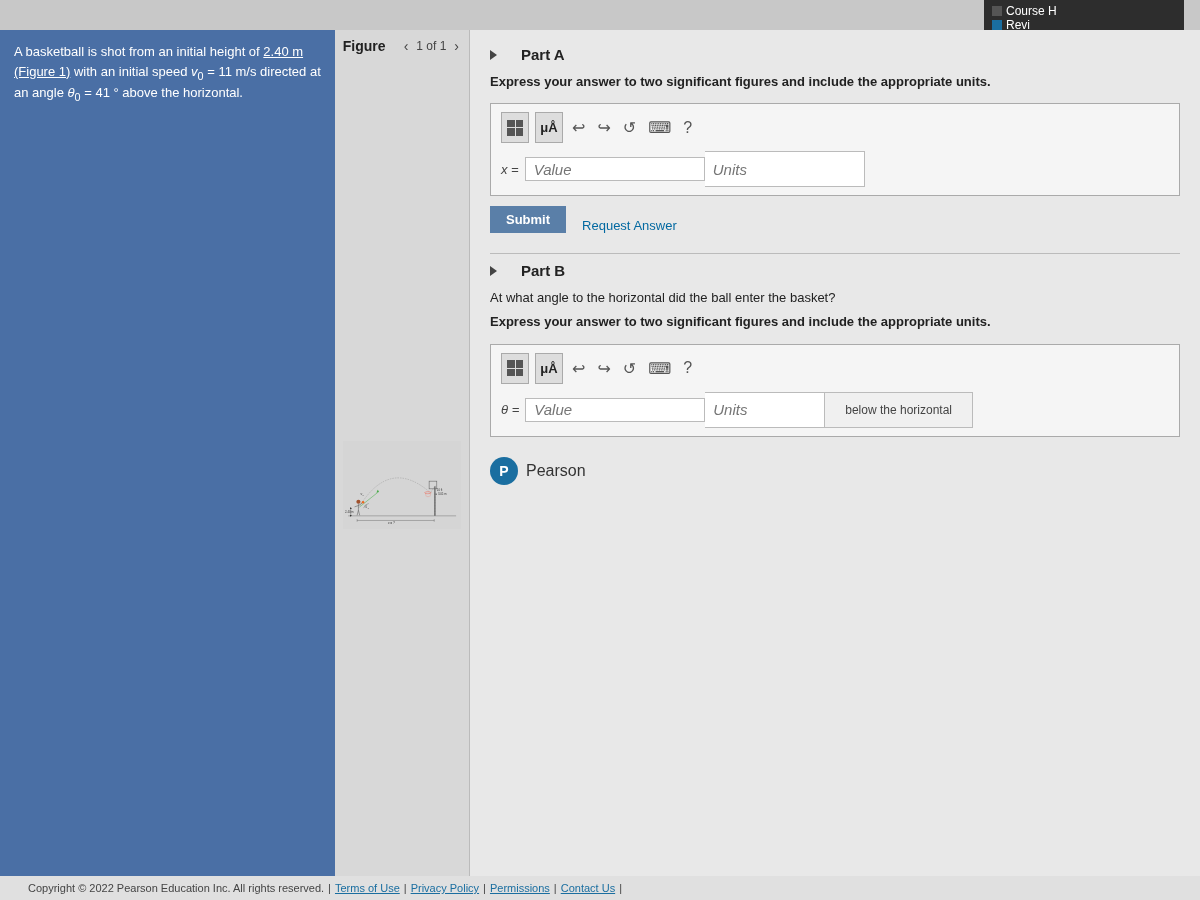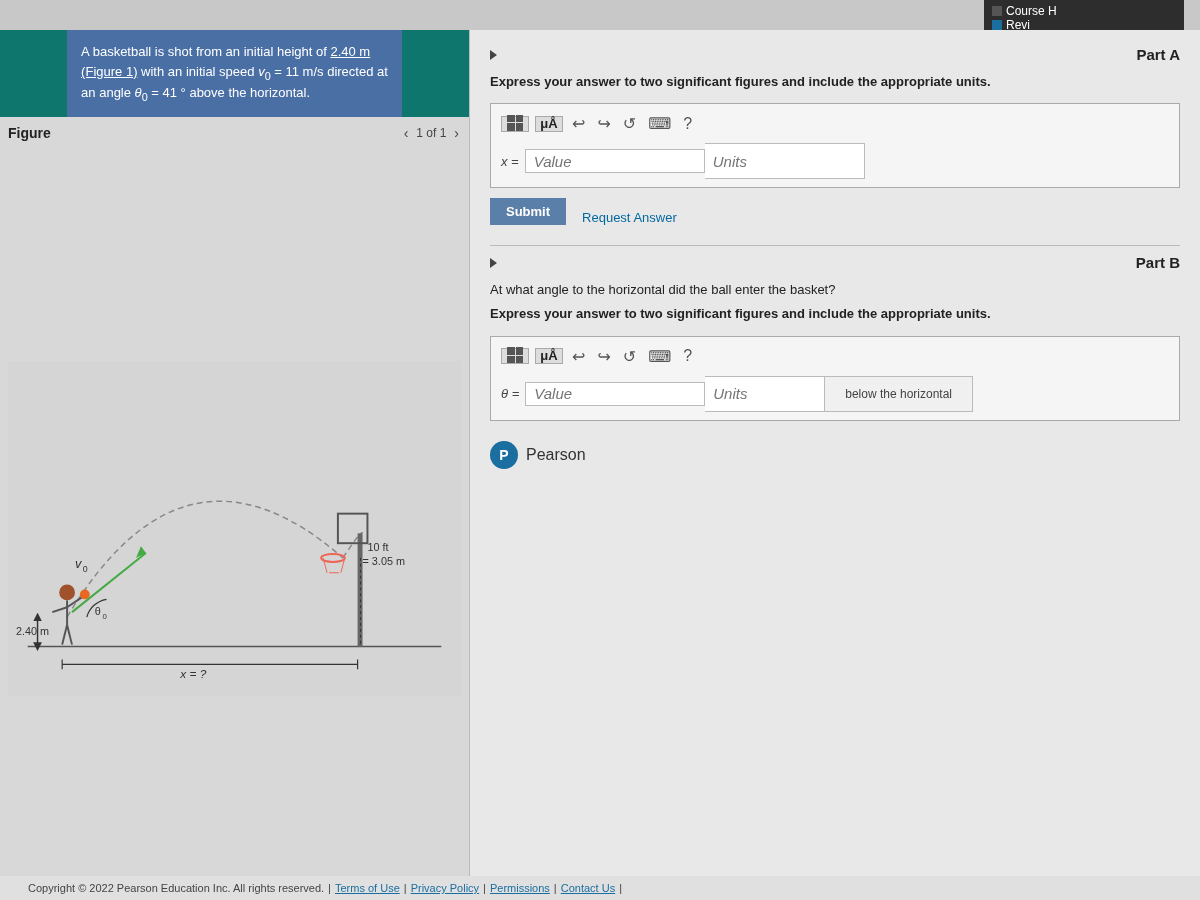--- a/index.html
+++ b/index.html
@@ -40,25 +40,23 @@
     .main-container {
       position: absolute;
       top: 30px; left: 0; right: 0; bottom: 0;
       display: flex;
       background: #d0d0d0;
     }
 
     
     .left-panel {
       width: 470px;
-      background: #0f766e;
+      background: #84cc16;
       border-right: 1px solid #bbb;
       display: flex;
-      flex-direction: column;
-      align-items: center;
     }
 
     .problem-text {
       background: #4a6fa5;
       color: white;
       padding: 12px 14px;
       font-size: 13px;
       line-height: 1.5;
     }
     .problem-text u { text-decoration: underline; }
@@ -106,23 +104,22 @@
     }
 
     
     .part-section {
       margin-bottom: 20px;
     }
 
     .part-header {
       display: flex;
       align-items: center;
-      gap: 12px;
+      gap: 24px;
       margin-bottom: 10px;
-      justify-content: space-between;
     }
     .part-triangle {
       width: 0; height: 0;
       border-left: 7px solid #444;
       border-top: 5px solid transparent;
       border-bottom: 5px solid transparent;
     }
     .part-title {
       font-size: 15px;
       font-weight: bold;
@@ -152,25 +149,25 @@
     }
 
     .toolbar-row {
       display: flex;
       align-items: center;
       gap: 6px;
       margin-bottom: 8px;
     }
 
     .toolbar-icon {
-      width: 28px; height: 16px;
+      width: 28px; height: 31px;
       background: #ddd;
       border: 1px solid #aaa;
       display: flex;
-      align-items: flex-end;
+      align-items: center;
       justify-content: center;
       font-size: 10px;
       cursor: pointer;
     }
     .toolbar-icon-mu {
       font-size: 13px;
       font-weight: bold;
       color: #222;
     }
     .toolbar-icon-grid {

